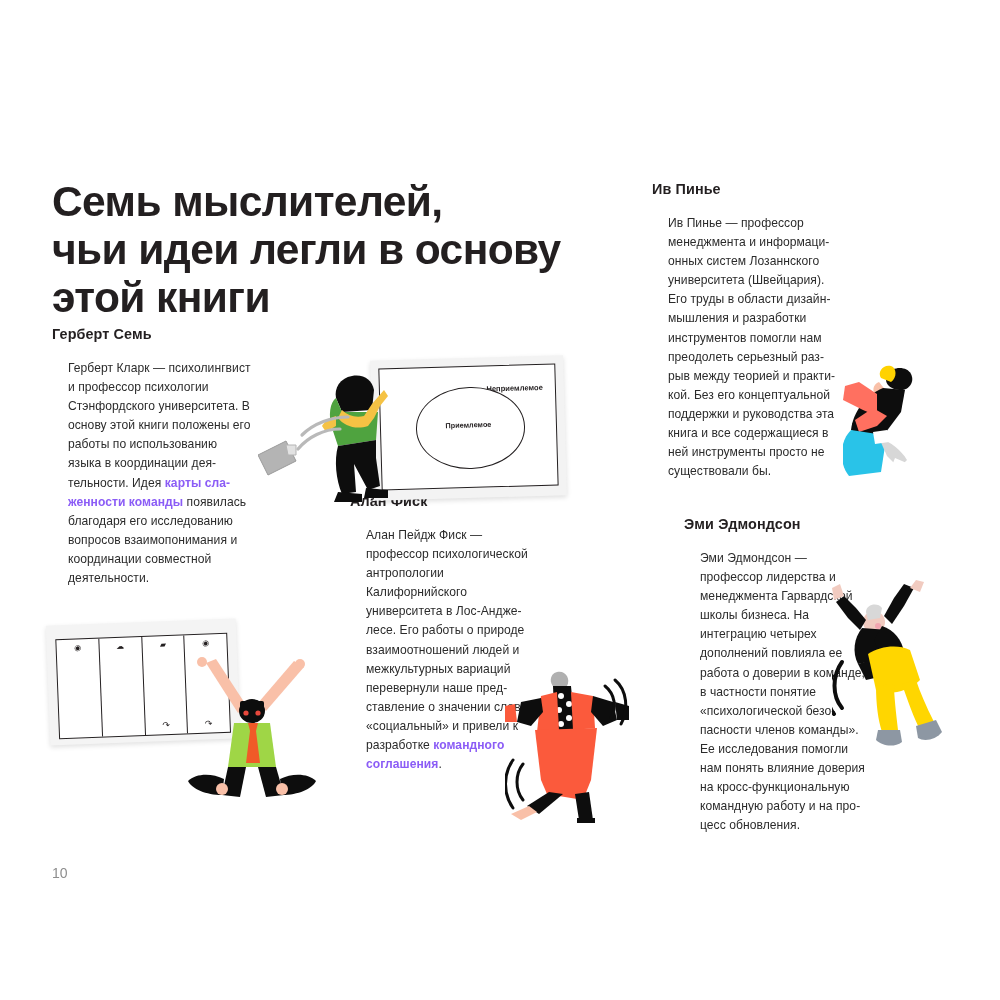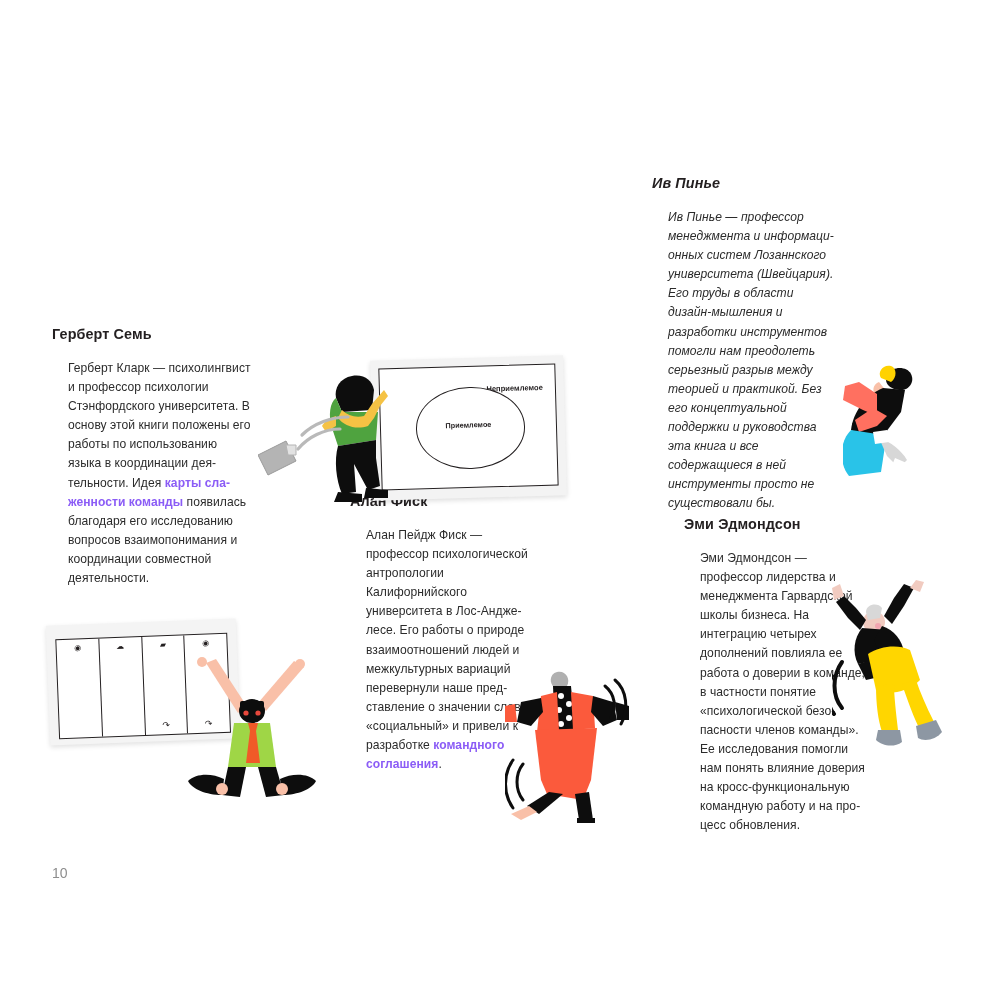--- a/index.html
+++ b/index.html
@@ -47,21 +47,21 @@
     font-size: 12.1px;
     line-height: 19.1px;
     font-weight: 500;
     color: #2b2b2b;
     letter-spacing: 0.05px;
   }
   .block p b { font-weight: 700; color: #8b5cf6; }
 
   #block-clark   { left: 52px;  top: 325px; width: 215px; }
   #block-fisk    { left: 350px; top: 492px; width: 198px; }
-  #block-pigneur { left: 652px; top: 174px; width: 200px; font-style: italic; }
+  #block-pigneur { left: 652px; top: 180px; width: 200px; }
   #block-edmond  { left: 684px; top: 515px; width: 202px; }
 
   
   .folio {
     position: absolute;
     left: 52px;
     top: 865px;
     font-size: 14px;
     color: #8d8d8d;
     font-weight: 500;
@@ -160,20 +160,25 @@
   #fig-dance  { left: 505px; top: 668px; width: 125px; height: 155px; }
   #fig-dive   { left: 843px; top: 360px; width: 120px; height: 125px; }
   #fig-yellow { left: 832px; top: 580px; width: 135px; height: 170px; }
   #fig-eraser { left: 258px; top: 415px; width: 105px; height: 80px; }
 </style>
 </head>
 <body>
 
 <div class="page">
 
+  <h1 class="title">
+    <span class="tline">Семь мыслителей,</span>
+    <span class="tline">чьи идеи легли в основу</span>
+    <span class="tline">этой книги</span>
+  </h1>
 
   <section class="block" id="block-clark">
     <h2>Герберт Семь</h2>
     <p>Герберт Кларк — психолинг­вист и профессор психологии Стэнфордского университета. В основу этой книги положены его работы по использованию языка в координации дея­тельности. Идея <b>карты сла­женности команды</b> появилась благодаря его исследованию вопросов взаимопонимания и координации совместной деятельности.</p>
   </section>
 
   <section class="block" id="block-fisk">
     <h2>Алан Фиск</h2>
     <p>Алан Пейдж Фиск — профес­сор психологической антро­пологии Калифорнийского университета в Лос-Андже­лесе. Его работы о природе взаимоотношений людей и межкультурных вариаций перевернули наше пред­ставление о значении слова «социальный» и привели к разработке <b>командного соглашения</b>.</p>
   </section>

